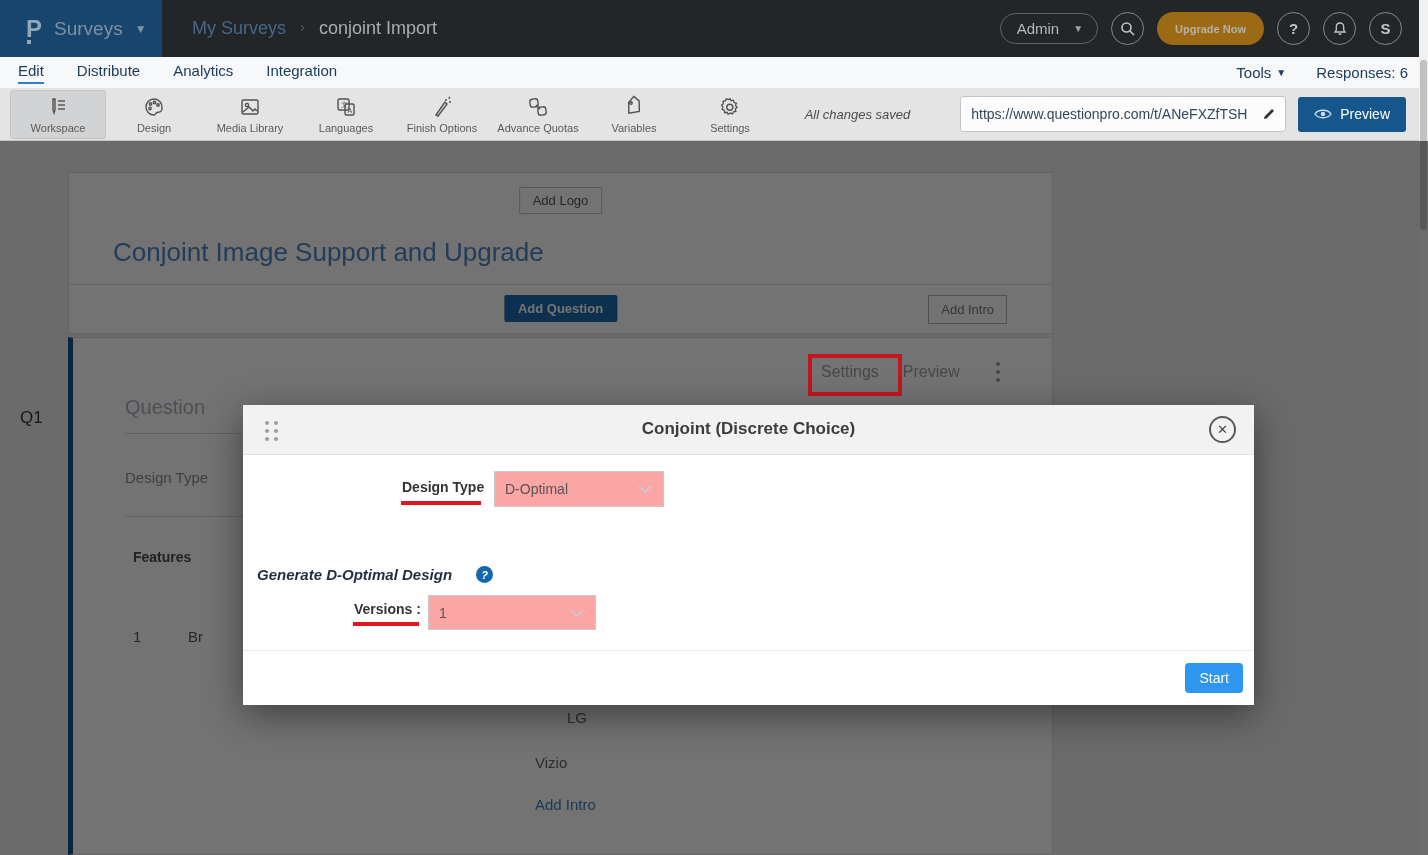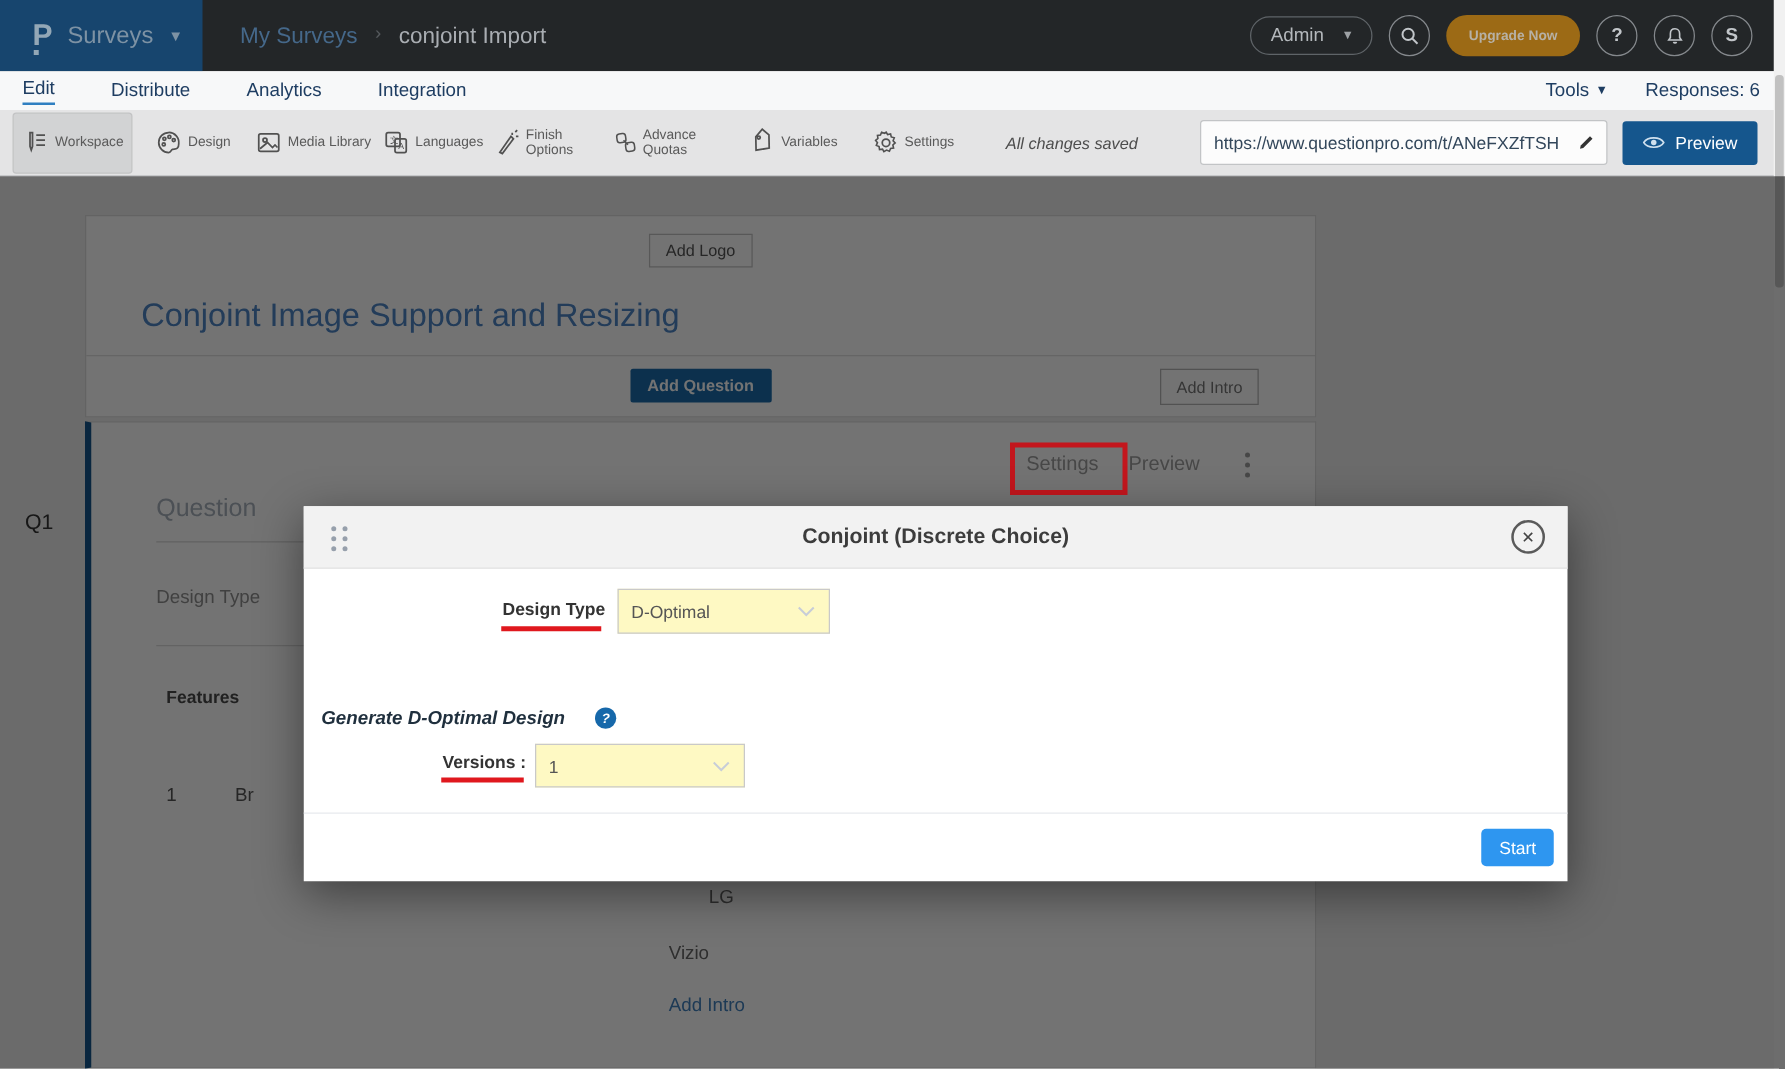--- a/index.html
+++ b/index.html
@@ -18,30 +18,30 @@
   .crumb-sep { color:#565a5e; font-size:15px; }
   .crumb-b { color:#a9adb2; }
   .top-right { margin-left:auto; display:flex; align-items:center; gap:13px; padding-right:26px; }
   .admin-pill { border:1px solid #5f6468; border-radius:16px; height:31px; display:flex; align-items:center; gap:14px; padding:0 14px 0 16px; color:#b4b8bc; font-size:15px; cursor:pointer; }
   .admin-pill .caret { font-size:10px; color:#9da1a5; }
   .tcircle { width:33px; height:33px; border:1px solid #85898d; border-radius:50%; display:flex; align-items:center; justify-content:center; color:#c2c6ca; font-size:15px; font-weight:bold; cursor:pointer; background:transparent; }
   .upgrade { background:#9c6a15; border-radius:17px; height:33px; padding:0 18px; display:flex; align-items:center; color:#b7b1a6; font-size:11px; font-weight:bold; cursor:pointer; }
 
   
   .tabrow { position:absolute; left:0; top:57px; width:1428px; height:31px; background:#f7f8f9; display:flex; align-items:center; padding:0 20px 0 18px; z-index:20; }
-  .tabs { display:flex; gap:45px;align-items:flex-end; }
+  .tabs { display:flex; gap:33px; }
   .tab { color:#1e3d62; font-size:15px; cursor:pointer; padding-bottom:3px; }
   .tab.active { border-bottom:2px solid #2f7fc1; }
   .tabrow-right { margin-left:auto; display:flex; align-items:center; gap:30px; color:#1e3d62; font-size:15px; }
   .tools { cursor:pointer; display:flex; align-items:center; gap:5px; }
   .tools .caret { font-size:10px; }
 
   
   .toolbar { position:absolute; left:0; top:88px; width:1428px; height:53px; background:#e4e4e5; border-bottom:1px solid #c6c7c9; display:flex; align-items:center; padding-left:10px; z-index:20; }
-  .titem { width:96px; height:49px; display:flex; flex-direction:row; align-items:center; justify-content:center; gap:3px; cursor:pointer; border-radius:3px; }
+  .titem { width:96px; height:49px; display:flex; flex-direction:column; align-items:center; justify-content:center; gap:3px; cursor:pointer; border-radius:3px; }
   .titem.active { background:#d2d3d4; border:1px solid #c2c3c4; }
   .titem svg { stroke:#515151; fill:none; stroke-width:1.4; }
   .titem .tlabel { font-size:11px; color:#5a5a5a; }
   .tb-right { margin-left:auto; display:flex; align-items:center; gap:12px; padding-right:22px; }
   .saved { font-style:italic; font-size:13px; color:#4d4d4d; margin-right:2px; }
   .urlbox { width:326px; height:36px; background:#fcfcfc; border:1px solid #c2c4c6; border-radius:3px; display:flex; align-items:center; padding:0 8px 0 10px;margin-left:36px; }
   .urlbox input { flex:1; border:none; outline:none; background:transparent; font-size:14px; color:#33475b; font-family:"Liberation Sans",sans-serif; }
   .preview-btn { height:35px; background:#15568d; border-radius:3px; color:#fff; font-size:14px; display:flex; align-items:center; gap:8px; padding:0 16px; cursor:pointer; }
 
   
@@ -83,21 +83,21 @@
   
   .modal { position:absolute; left:197px; top:405px; width:1011px; height:300px; background:#fff; box-shadow:0 10px 35px rgba(0,0,0,0.45); z-index:100;margin-left:46px; }
   .m-header { position:absolute; left:0; top:0; right:0; height:50px; background:#f2f2f2; border-bottom:1px solid #e2e2e2; }
   .drag-dots { position:absolute; left:22px; top:16px; display:grid; grid-template-columns:4px 4px; grid-gap:4px 5px; cursor:move; }
   .drag-dots i { width:4px; height:4px; border-radius:50%; background:#97a0ac; }
   .m-title { position:absolute; left:0; right:0; top:14px; text-align:center; font-size:17px; font-weight:bold; color:#3c3c3c; }
   .m-close { position:absolute; right:18px; top:11px; width:27px; height:27px; border:2px solid #5a5a5a; border-radius:50%; display:flex; align-items:center; justify-content:center; color:#444; font-size:13px; cursor:pointer; }
   .m-label { font-weight:bold; font-size:14px; color:#333; }
   .lbl-designtype { position:absolute; left:159px; top:74px; }
   .red-ul-1 { position:absolute; left:158px; top:96px; width:80px; height:4px; background:#e0181e; }
-  .sel { position:absolute; border:1px solid #c9c9c9; background:#fef9c3; display:flex; align-items:center; font-size:14px; color:#555; padding:0 10px; cursor:pointer; }
+  .sel { position:absolute; border:1px solid #c9c9c9; background:#fca5a5; display:flex; align-items:center; font-size:14px; color:#555; padding:0 10px; cursor:pointer; }
   .sel .chev { margin-left:auto; stroke:#c7cdd8; fill:none; stroke-width:1.6; }
   .sel-design { left:251px; top:66px; width:170px; height:36px; }
   .gen-heading { position:absolute; left:14px; top:161px; font-size:15px; font-weight:bold; color:#1f2f3d; display:flex; align-items:center; gap:24px;font-style:italic; }
   .help-ic { width:17px; height:17px; border-radius:50%; background:#1668aa; color:#fff; font-size:11px; font-weight:bold; display:flex; align-items:center; justify-content:center; cursor:pointer; }
   .lbl-versions { position:absolute; left:111px; top:196px; }
   .red-ul-2 { position:absolute; left:110px; top:217px; width:66px; height:4px; background:#e0181e; }
   .sel-versions { left:185px; top:190px; width:168px; height:35px; }
   .m-footdiv { position:absolute; left:0; right:0; top:245px; height:1px; background:#e7eaee; }
   .start-btn { position:absolute; right:11px; top:258px; height:30px; background:#2e96f0; border-radius:4px; color:#fff; font-size:14px; display:flex; align-items:center; padding:0 14px; cursor:pointer; }
 </style>
@@ -237,21 +237,21 @@
         </svg>
       <span>Preview</span>
     </div>
   </div>
 </div>
 
 <div class="content">
 
   <div class="card1">
     <div class="add-logo">Add Logo</div>
-    <div class="survey-title">Conjoint Image Support and Resizing</div>
+    <div class="survey-title">Conjoint Image Support and Upgrade</div>
     <div class="card1-div"></div>
     <div class="add-question">Add Question</div>
     <div class="add-intro">Add Intro</div>
   </div>
 
   <div class="q1">Q1</div>
 
   <div class="card2">
     <div class="q-actions">
       <span class="q-act">Settings</span>

